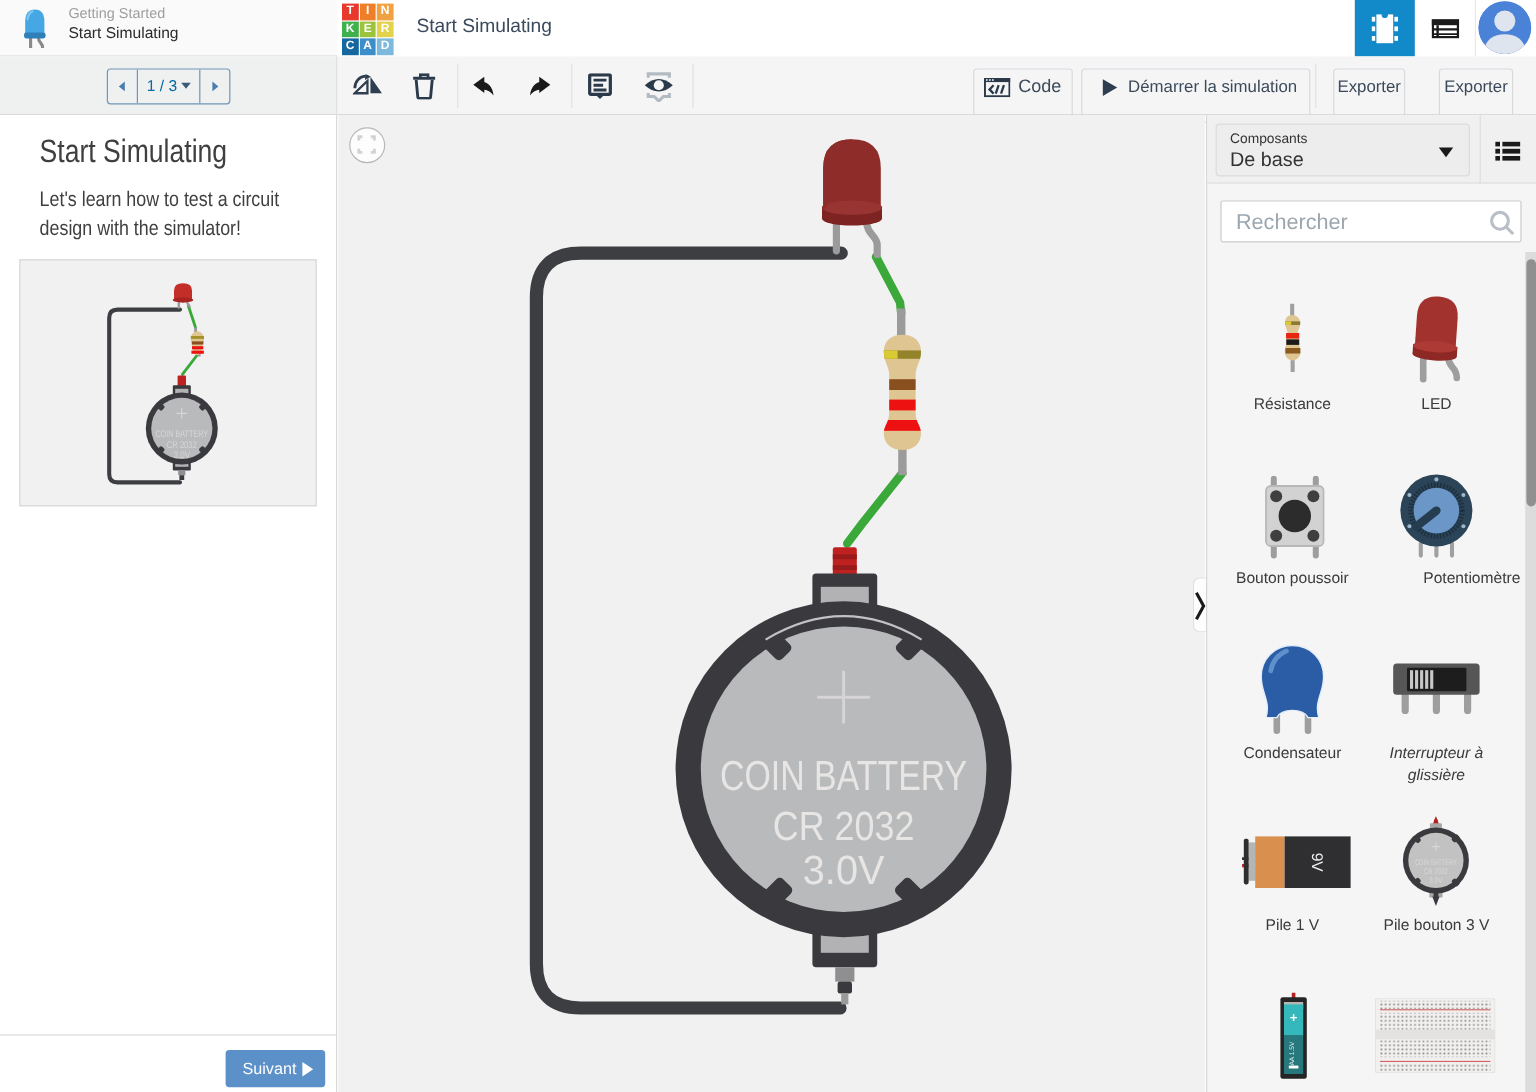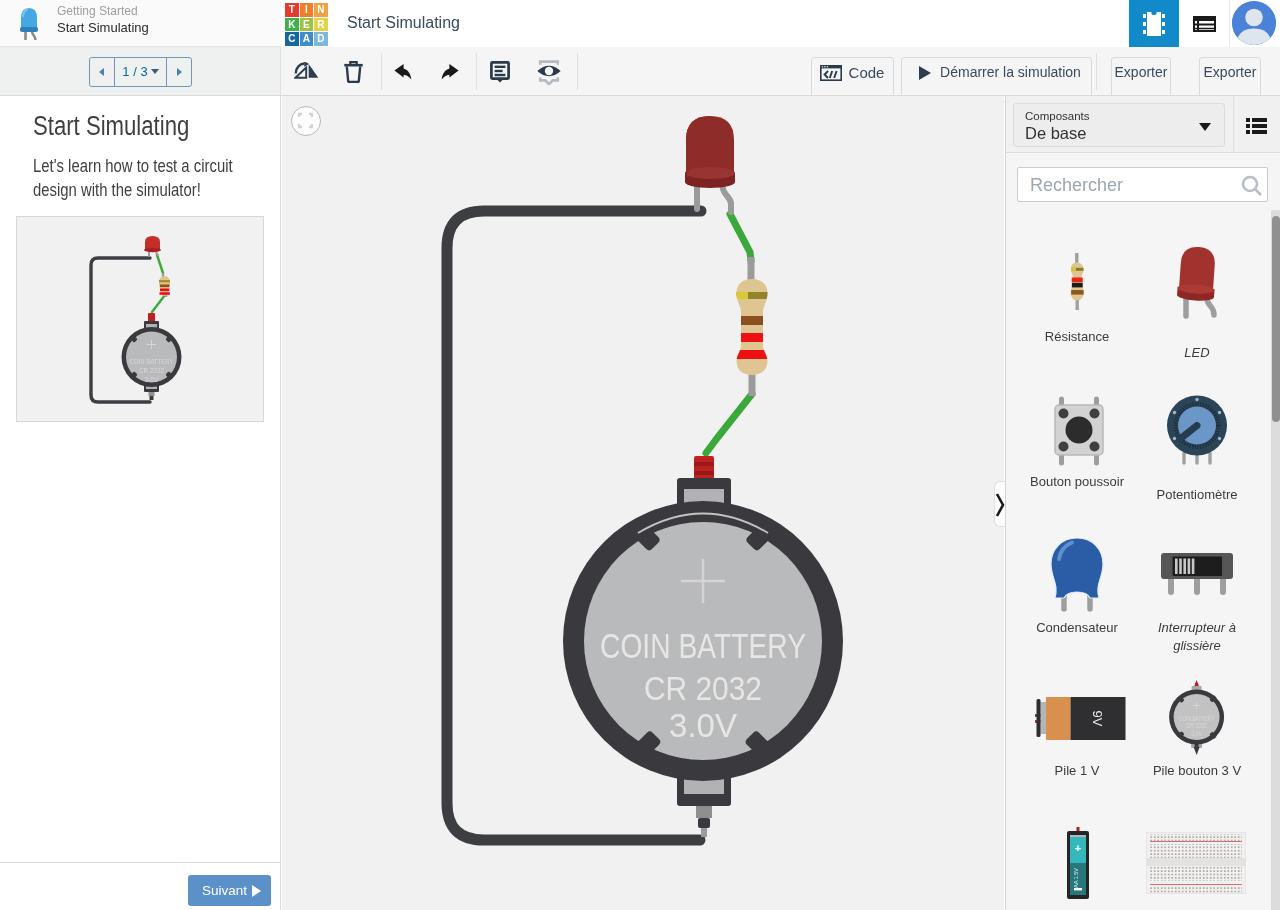--- a/index.html
+++ b/index.html
@@ -472,21 +472,21 @@
       <pattern id="bbdots" width="3.5" height="3.4" patternUnits="userSpaceOnUse">
         <rect x="1" y="1" width="1.4" height="1.4" fill="#8d8d8d"></rect>
       </pattern>
       <rect x="4" y="2" width="92" height="7" fill="url(#bbdots)"></rect>
       <rect x="4" y="12" width="92" height="14" fill="url(#bbdots)"></rect>
       <rect x="4" y="35" width="92" height="14" fill="url(#bbdots)"></rect>
       <rect x="4" y="54" width="92" height="7" fill="url(#bbdots)"></rect>
     </svg>
 
     <div class="clabel" style="left:1px; top:232px;">Résistance</div>
-    <div class="clabel" style="left:121px; top:248px;font-style:italic;">LED</div>
+    <div class="clabel" style="left:121px; top:232px;">LED</div>
     <div class="clabel" style="left:1px; top:377px;">Bouton poussoir</div>
-    <div class="clabel" style="left:121px; top:390px;">Potentiomètre</div>
+    <div class="clabel" style="left:121px; top:377px;text-align:right;">Potentiomètre</div>
     <div class="clabel" style="left:1px; top:523px;">Condensateur</div>
     <div class="clabel" style="left:121px; top:523px;font-style:italic;">Interrupteur à<br>glissière</div>
     <div class="clabel" style="left:1px; top:666px;">Pile 1 V</div>
     <div class="clabel" style="left:121px; top:666px;">Pile bouton 3 V</div>
   </div>
 </div>
 
 </body></html>

